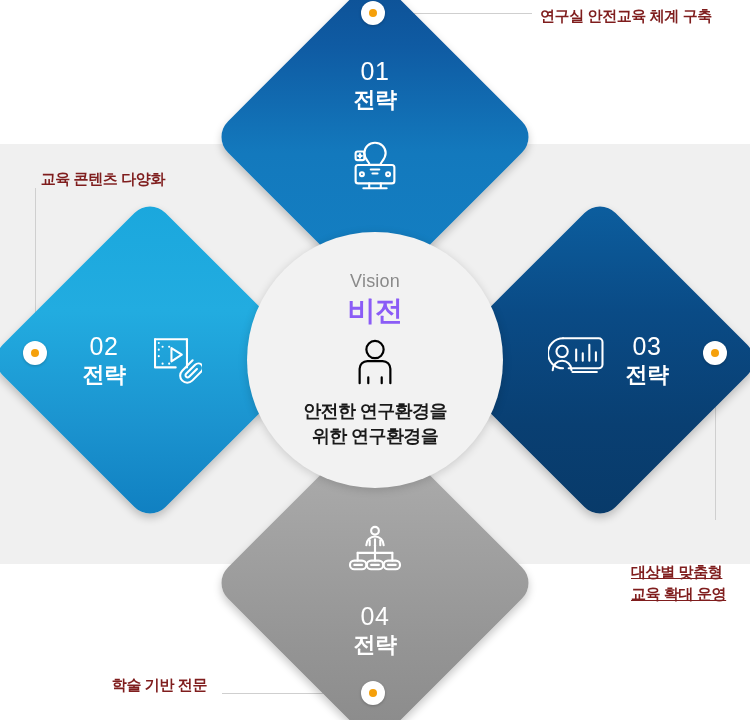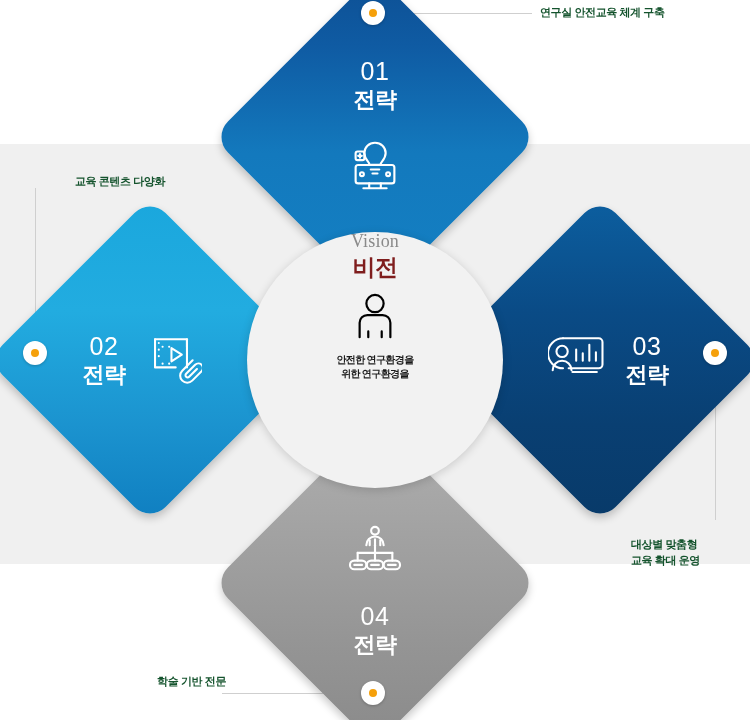--- a/index.html
+++ b/index.html
@@ -40,22 +40,22 @@
   .dot::after {
     content: "";
     width: 8px; height: 8px;
     border-radius: 50%;
     background: #f5a00b;
   }
 
   
   .callout {
     position: absolute;
-    color: #14532d;
-    font-size: 11px;
+    color: #7f1d1d;
+    font-size: 15px;
     font-weight: bold;
     line-height: 1.45;
     letter-spacing: -0.4px;
     white-space: nowrap;
   }
   .callout.right  { text-align: left; }
   .callout.left   { text-align: right; }
 
   
   .diamond-wrap {
@@ -117,40 +117,40 @@
   .center-circle {
     position: absolute;
     left: 247px; top: 232px;
     width: 256px; height: 256px;
     border-radius: 50%;
     background: #f2f2f2;
     box-shadow: 0 2px 10px rgba(0,0,0,0.16);
     display: flex;
     flex-direction: column;
     align-items: center;
+    justify-content: center;
     text-align: center;
-    font-family: Liberation Serif, serif;
   }
   .vision-en {
     font-size: 18px;
     color: #8a8a8a;
     letter-spacing: 0.2px;
     line-height: 1.1;
     margin-bottom: 2px;
   }
   .vision-ko {
-    font-size: 23px;
-    color: #7f1d1d;
+    font-size: 28px;
+    color: #8b5cf6;
     font-weight: bold;
     letter-spacing: -0.5px;
     line-height: 1.2;
   }
   .vision-icon { margin: 12px 0 8px; }
   .vision-desc {
-    font-size: 10px;
+    font-size: 18px;
     color: #1a1a1a;
     font-weight: bold;
     line-height: 1.35;
     letter-spacing: -0.6px;
   }
 </style>
 </head>
 <body>
 
 <div id="stage">
@@ -281,26 +281,26 @@
 
   <div class="dot" style="left:361px; top:1px;"></div>
   <div class="dot" style="left:23px; top:341px;"></div>
   <div class="dot" style="left:703px; top:341px;"></div>
   <div class="dot" style="left:361px; top:681px;"></div>
 
   <div class="callout right" style="left:540px; top:5px;">
     <div>연구실 안전교육 체계 구축</div>
   </div>
 
-  <div class="callout left" style="right:585px; top:174px;">
+  <div class="callout left" style="right:585px; top:168px;">
     <div>교육 콘텐츠 다양화</div>
   </div>
 
-  <div class="callout right" style="left:631px; top:537px;">
+  <div class="callout right" style="left:631px; top:561px;text-decoration:underline;">
     <div>대상별 맞춤형</div>
     <div>교육 확대 운영</div>
   </div>
 
-  <div class="callout left" style="right:524px; top:674px;">
+  <div class="callout left" style="right:543px; top:674px;">
     <div>학술 기반 전문</div>
   </div>
 
 </div>
 
 </body></html>

